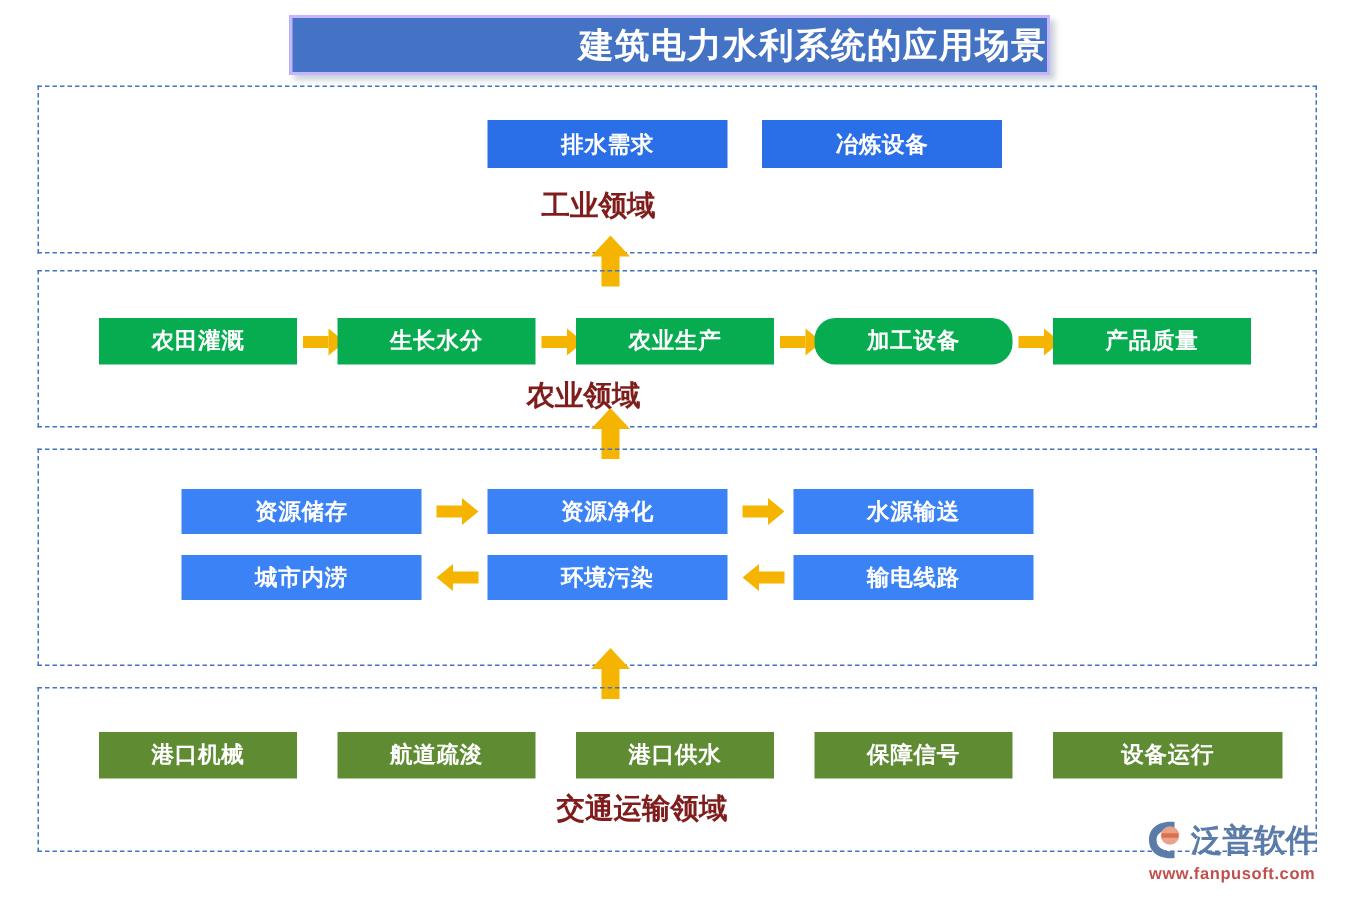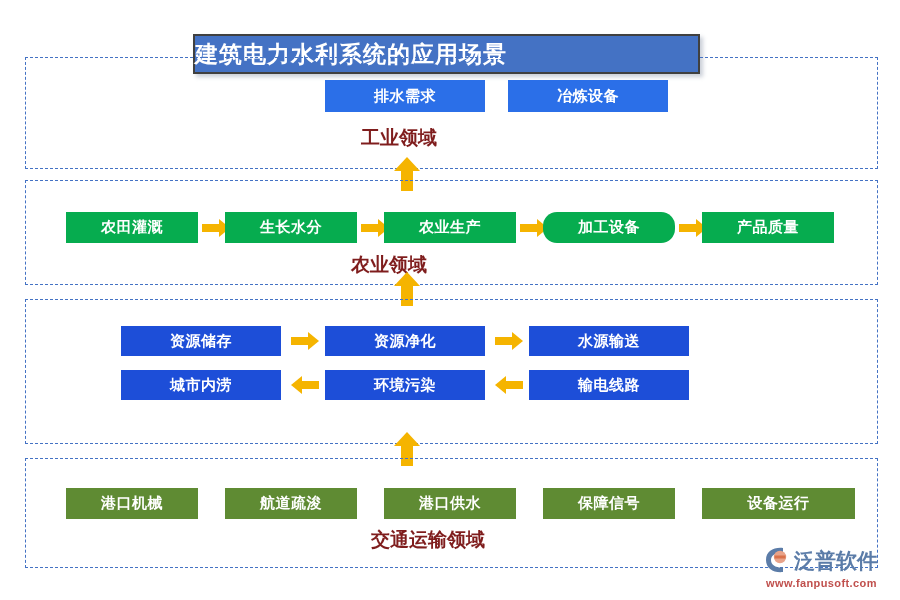--- a/index.html
+++ b/index.html
@@ -22,27 +22,26 @@
   }
 
   
   .title-banner {
     position: absolute;
     left: 193px;
     top: 10px;
     width: 507px;
     height: 40px;
     background: #4472C4;
-    border: 2px solid #404040;
+    border: 2px solid #c4b5fd;
     box-sizing: border-box;
     box-shadow: 3px 3px 4px rgba(140,150,170,0.45);
     display: flex;
     align-items: center;
-    justify-content: flex-start;
-    margin-top: 24px;
+    justify-content: flex-end;
   }
   .title-banner .title-text {
     color: #ffffff;
     font-size: 23px;
     font-weight: bold;
     letter-spacing: 1px;
     line-height: 1;
     white-space: nowrap;
   }
 
@@ -78,21 +77,21 @@
     justify-content: center;
     box-sizing: border-box;
     color: #ffffff;
     font-size: 15px;
     font-weight: bold;
     white-space: nowrap;
     letter-spacing: 0.5px;
   }
   .node.blue  { background: #2B6FE8; }
   .node.green { background: #06AC4F; }
-  .node.cyan  { background: #1d4ed8; }
+  .node.cyan  { background: #3b82f6; }
   .node.olive { background: #5F8B33; }
 
   
   .h-arrow {
     position: absolute;
     width: 28px;
     height: 18px;
   }
   .h-arrow .shaft {
     position: absolute;

